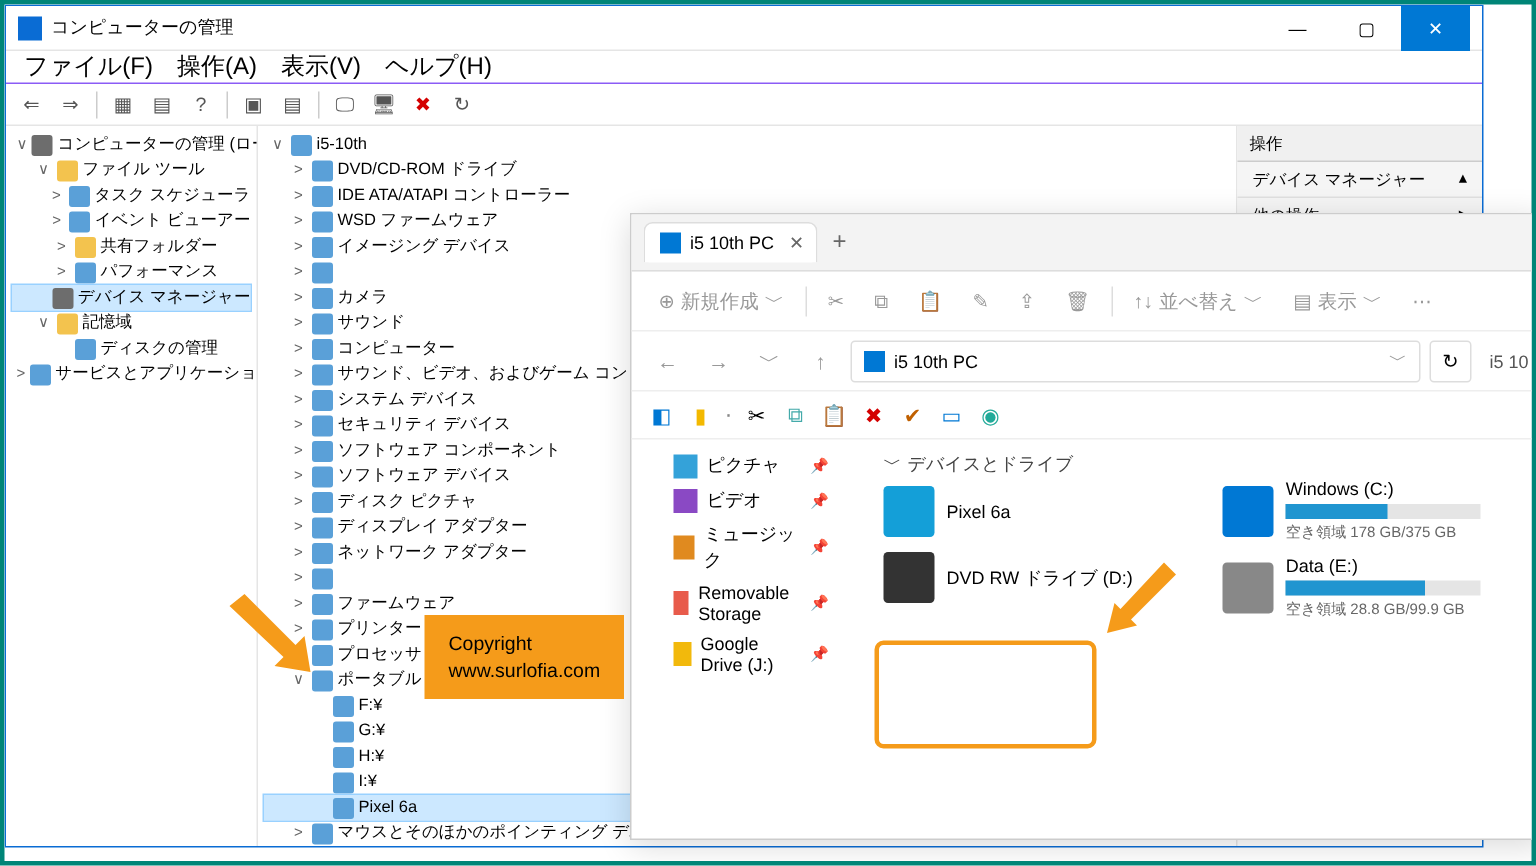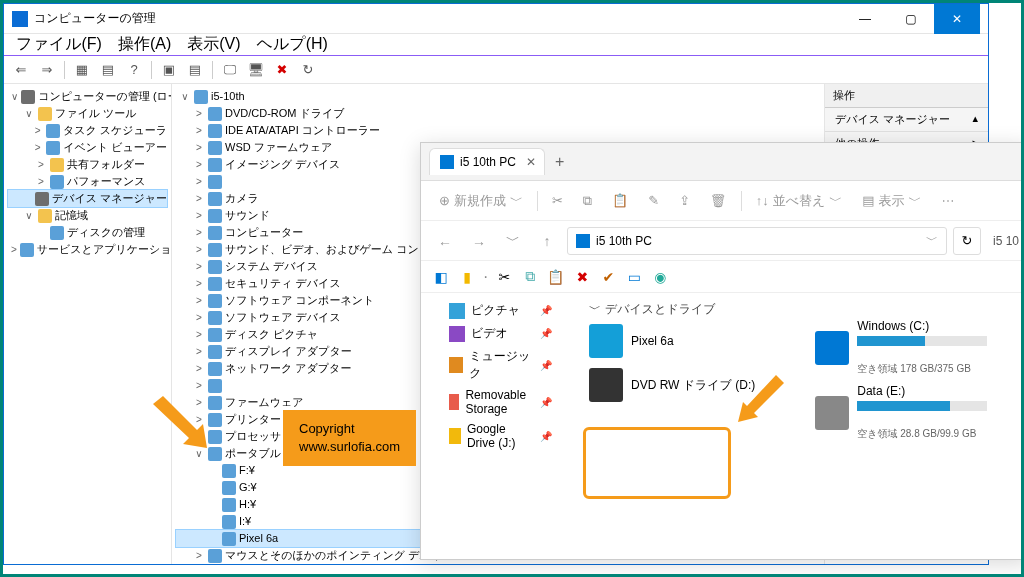--- a/index.html
+++ b/index.html
@@ -62,21 +62,21 @@
 .ex-main{flex:1;padding:8px;font-size:12px}
 .grp-hdr{color:#444;font-size:12px;margin-bottom:6px;display:flex;align-items:center;gap:4px}
 .drives{display:flex;flex-direction:column;gap:10px}
 .drive{display:flex;align-items:center;gap:8px}
 .drive .dico{width:34px;height:34px;background:#888;border-radius:3px;flex-shrink:0}
 .drive .dico.phone{background:#149fd8}
 .drive .dico.dvd{background:#333}
 .drive .dico.win{background:#0078d4}
 .drive .bar{width:130px;height:10px;background:#e5e5e5;margin-top:3px;position:relative}
 .drive .bar .fill{position:absolute;left:0;top:0;bottom:0;background:#2095d0}
-.drive .cap{font-size:10px;color:#666;margin-top:16px}
+.drive .cap{font-size:10px;color:#666;margin-top:2px}
 .hl-box{position:absolute;border:3px solid #f59b1a;border-radius:6px}
 .arrow{position:absolute}
 .arrow svg{display:block}
 .copyright{position:absolute;background:#f59b1a;color:#000;font-size:13px;padding:10px 16px;line-height:1.4}
 </style>
 </head>
 <body>
 
 <div class="mgmt-window">
   <div class="titlebar">

